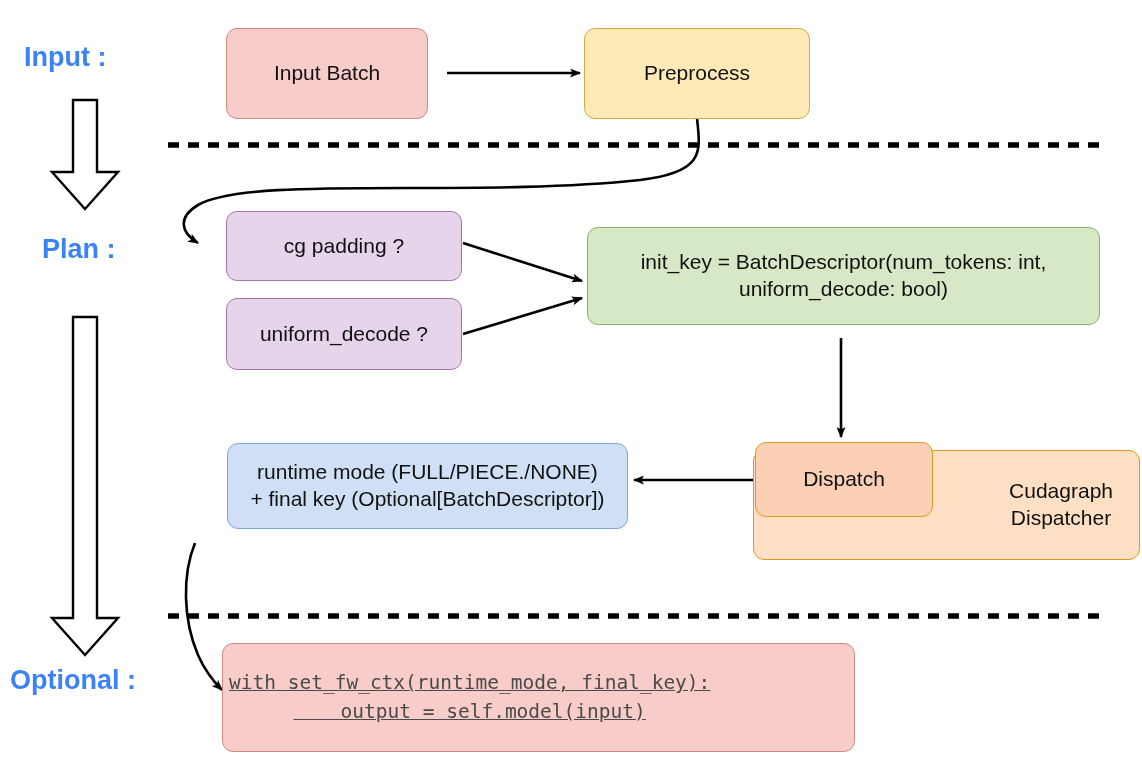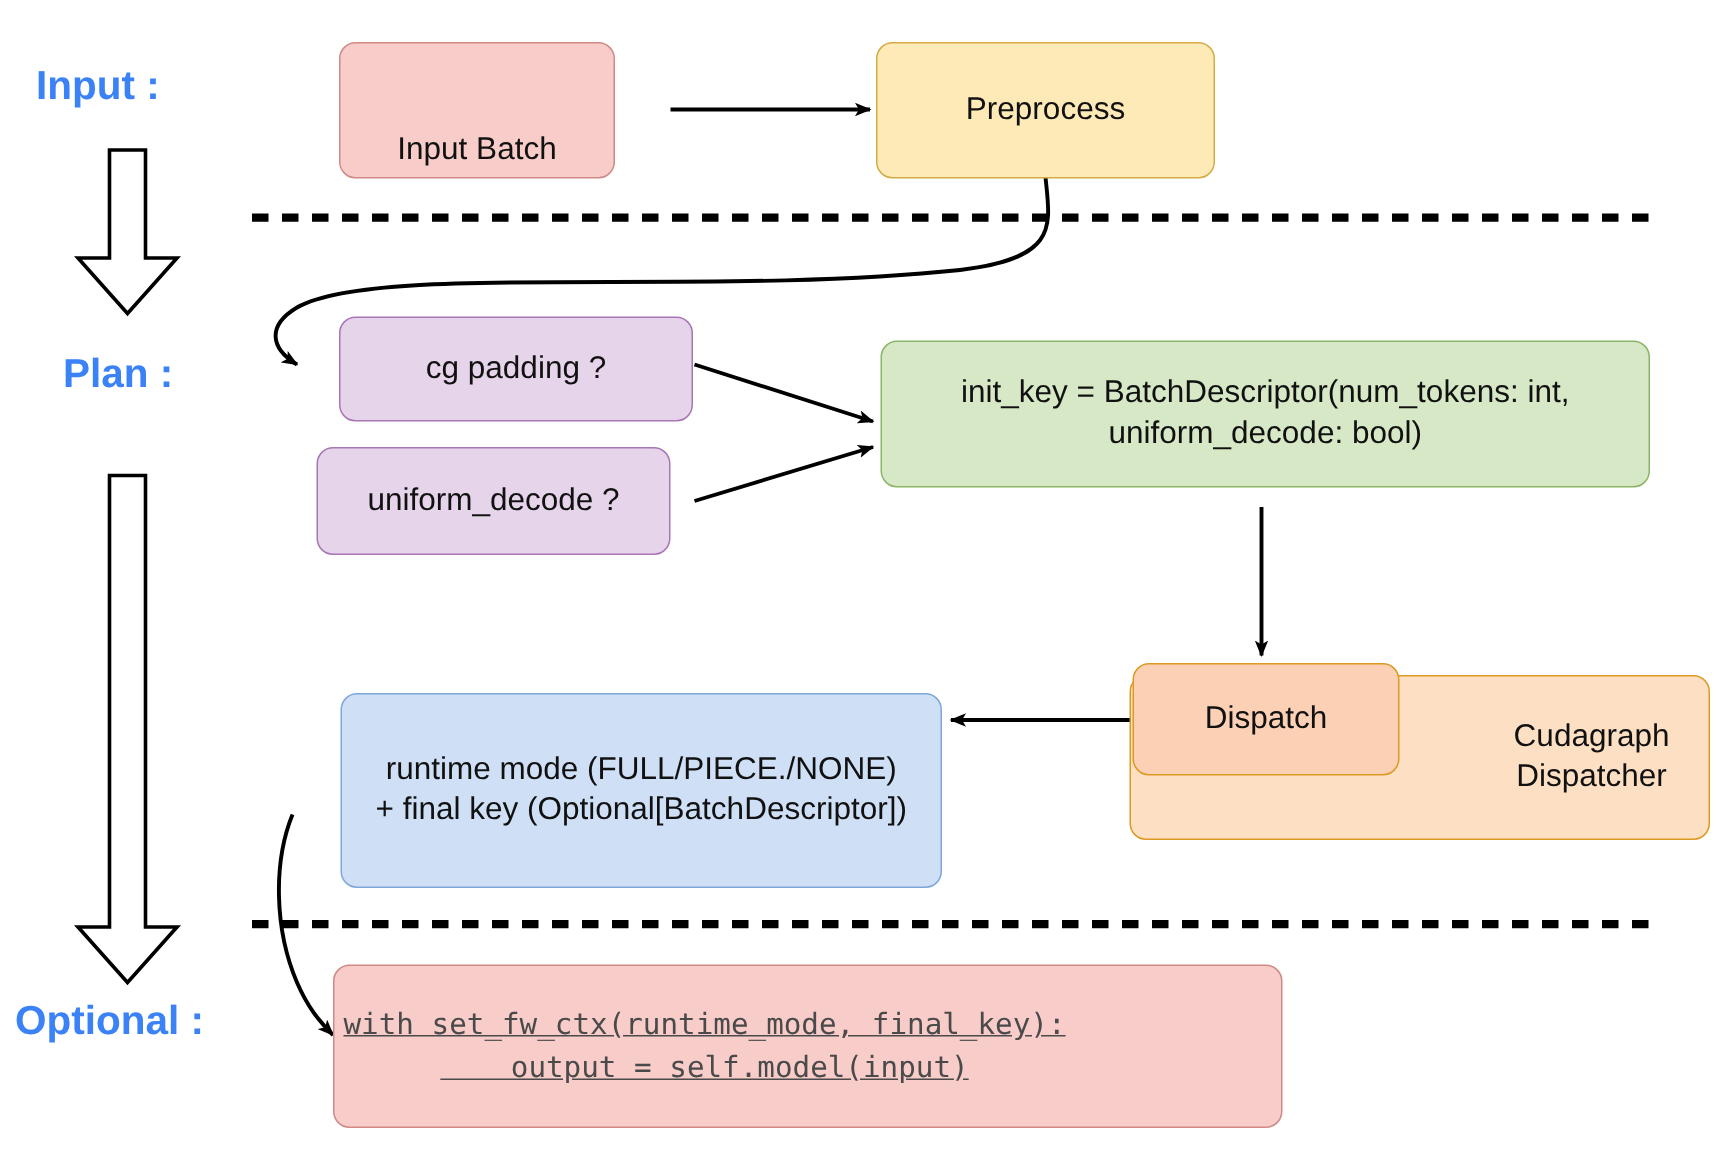--- a/index.html
+++ b/index.html
@@ -138,51 +138,51 @@
 
     <path d="M195,543 C182,575 183,620 198,655 C205,671 212,680 222,690" fill="none" stroke="#000" stroke-width="2.6" marker-end="url(#ah)"></path>
   </svg>
 
   <div class="stage-label" style="left:24px; top:42px;">Input :</div>
 
   <div class="stage-label" style="left:42px; top:234px;">Plan :</div>
 
   <div class="stage-label" style="left:10px; top:665px;">Optional :</div>
 
-  <div class="node node-pink" style="left:226px; top:28px; width:184px; height:91px;align-items:flex-end;">
+  <div class="node node-pink" style="left:226px; top:28px; width:202px; height:91px;">
     <span class="node-label">Input Batch</span>
   </div>
 
   <div class="node node-yellow" style="left:584px; top:28px; width:226px; height:91px;">
     <span class="node-label">Preprocess</span>
   </div>
 
   <div class="node node-purple" style="left:226px; top:211px; width:236px; height:70px;">
     <span class="node-label">cg padding ?</span>
   </div>
 
-  <div class="node node-purple" style="left:211px; top:298px; width:236px; height:72px;">
+  <div class="node node-purple" style="left:226px; top:298px; width:236px; height:72px;">
     <span class="node-label">uniform_decode ?</span>
   </div>
 
   <div class="node node-green" style="left:587px; top:227px; width:513px; height:98px;">
     <span class="node-label">init_key = BatchDescriptor(num_tokens: int,
 uniform_decode: bool)</span>
   </div>
 
   <div class="node node-orange-outer" style="left:753px; top:450px; width:387px; height:110px;padding-left:32px;">
     <span class="node-label">Cudagraph
 Dispatcher</span>
   </div>
 
   <div class="node node-orange-inner" style="left:755px; top:442px; width:178px; height:75px;">
     <span class="node-label">Dispatch</span>
   </div>
 
-  <div class="node node-blue" style="left:227px; top:462px; width:401px; height:130px;">
+  <div class="node node-blue" style="left:227px; top:443px; width:401px; height:86px;">
     <span class="node-label">runtime mode (FULL/PIECE./NONE)
 + final key (Optional[BatchDescriptor])</span>
   </div>
 
   <div class="node node-code" style="left:222px; top:643px; width:633px; height:109px;text-decoration:underline;">
     <span class="code-text">with set_fw_ctx(runtime_mode, final_key):
     output = self.model(input)</span>
   </div>
 
 </div>

